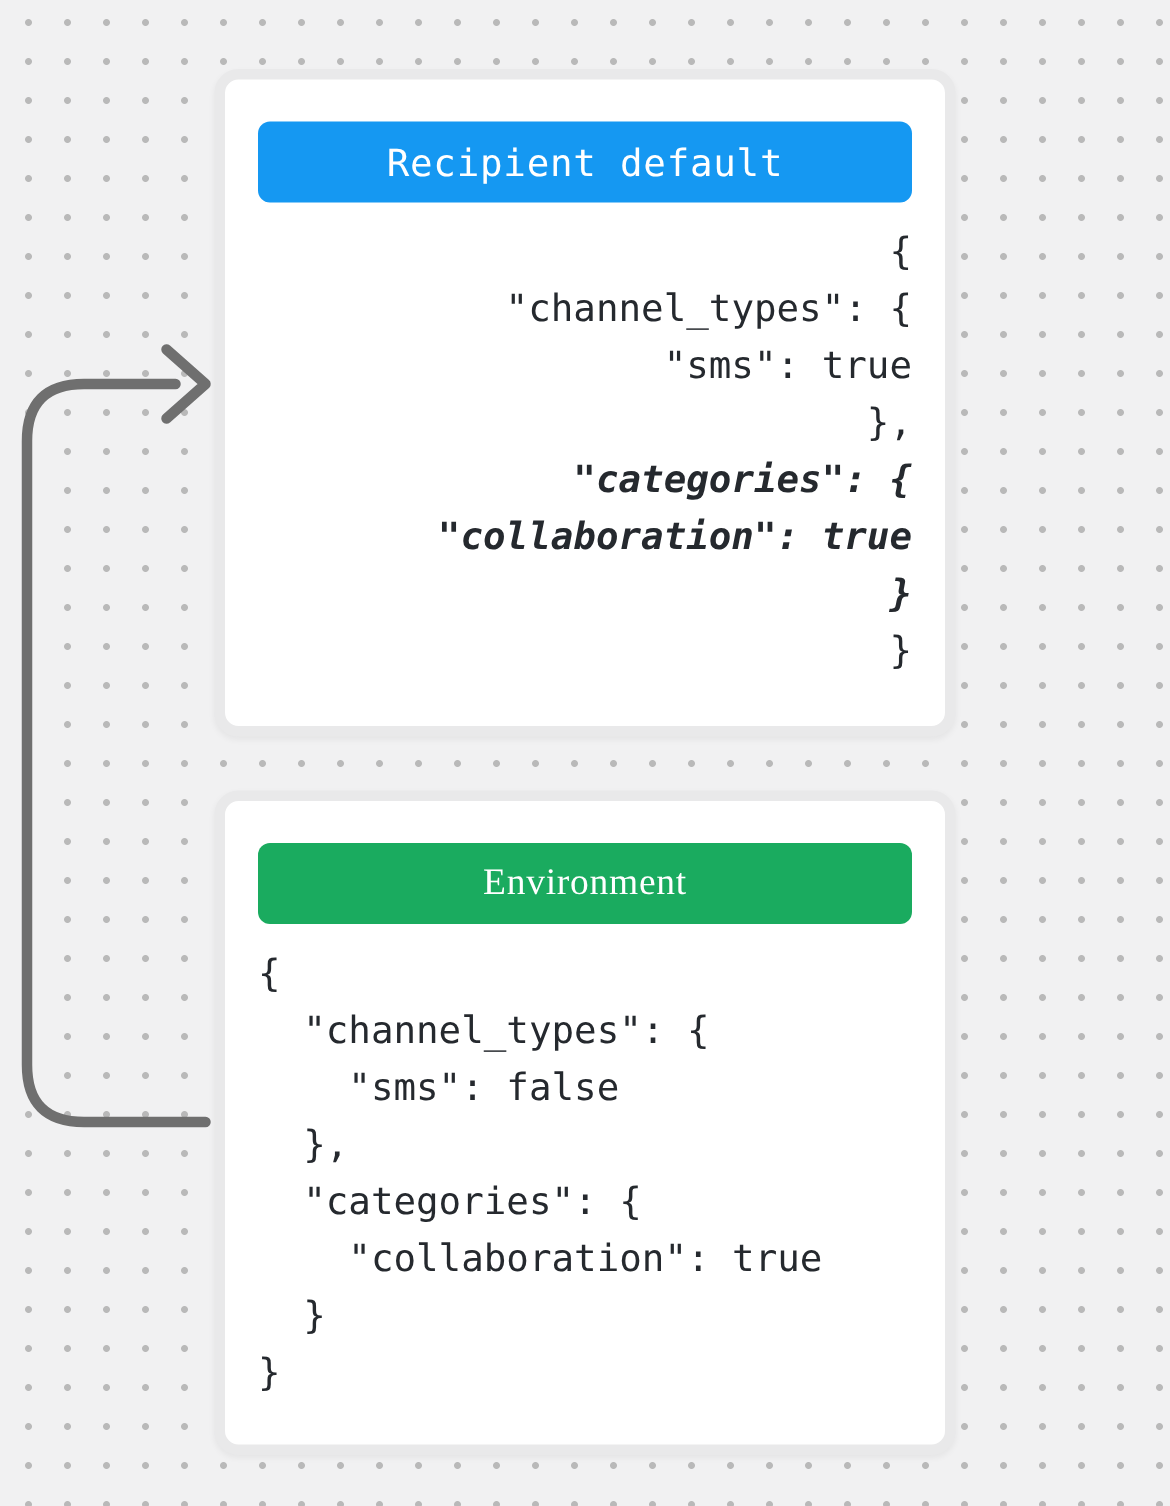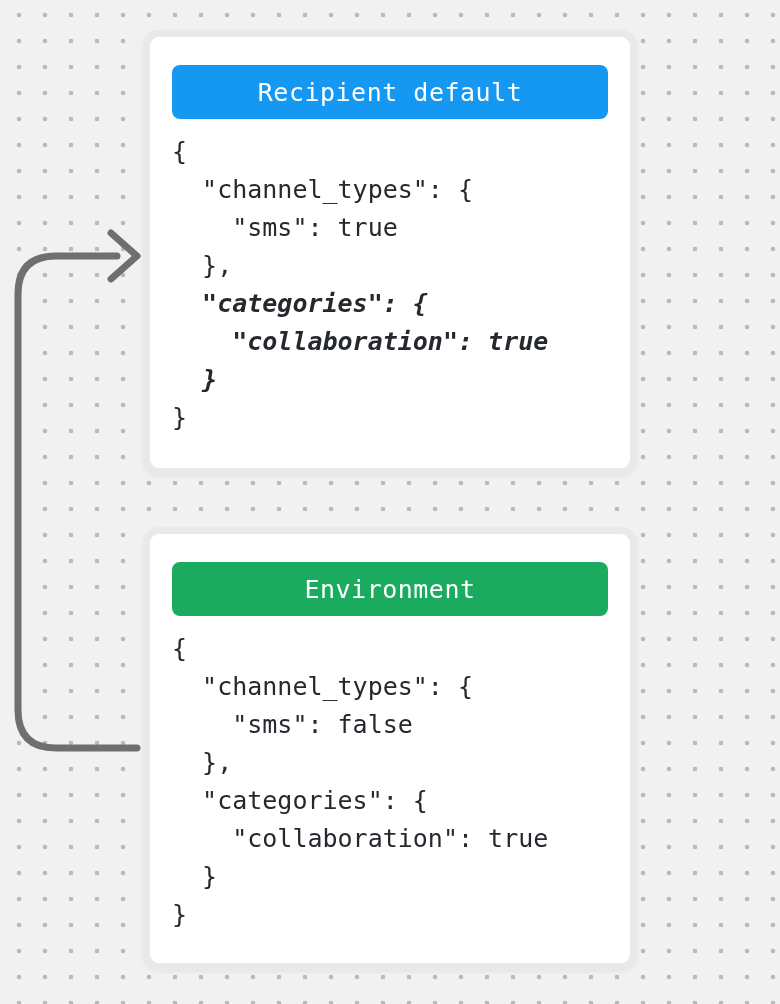--- a/index.html
+++ b/index.html
@@ -16,21 +16,21 @@
   .card {
     position: absolute;
     left: 143px;
     width: 494px;
     background: #ffffff;
     border: 7px solid #e9e9ea;
     border-radius: 16px;
     box-shadow: 0 2px 4px rgba(0,0,0,0.05);
     padding: 28px 22px 0 22px;
   }
-  .card.card-top { top: 30px; height: 445px; }
+  .card.card-top { top: 46px; height: 445px; text-align: right; }
   .card.card-bottom { top: 527px; height: 443px; }
   .badge {
     height: 54px;
     border-radius: 8px;
     color: #ffffff;
     font-size: 25px;
     display: flex;
     align-items: center;
     justify-content: center;
     letter-spacing: 0.5px;
@@ -69,21 +69,21 @@
     <div class="code-line">    "sms": true</div>
     <div class="code-line">  },</div>
     <div class="code-line em">  "categories": {</div>
     <div class="code-line em">    "collaboration": true</div>
     <div class="code-line em">  }</div>
     <div class="code-line">}</div>
   </div>
 </div>
 
 <div class="card card-bottom">
-  <div class="badge" style="background: rgb(26, 171, 95);">Environment</div>
+  <div class="badge" style="background: rgb(26, 171, 95); font-family: Liberation Serif, serif;">Environment</div>
   <div class="code">
     <div class="code-line">{</div>
     <div class="code-line">  "channel_types": {</div>
     <div class="code-line">    "sms": false</div>
     <div class="code-line">  },</div>
     <div class="code-line">  "categories": {</div>
     <div class="code-line">    "collaboration": true</div>
     <div class="code-line">  }</div>
     <div class="code-line">}</div>
   </div>

